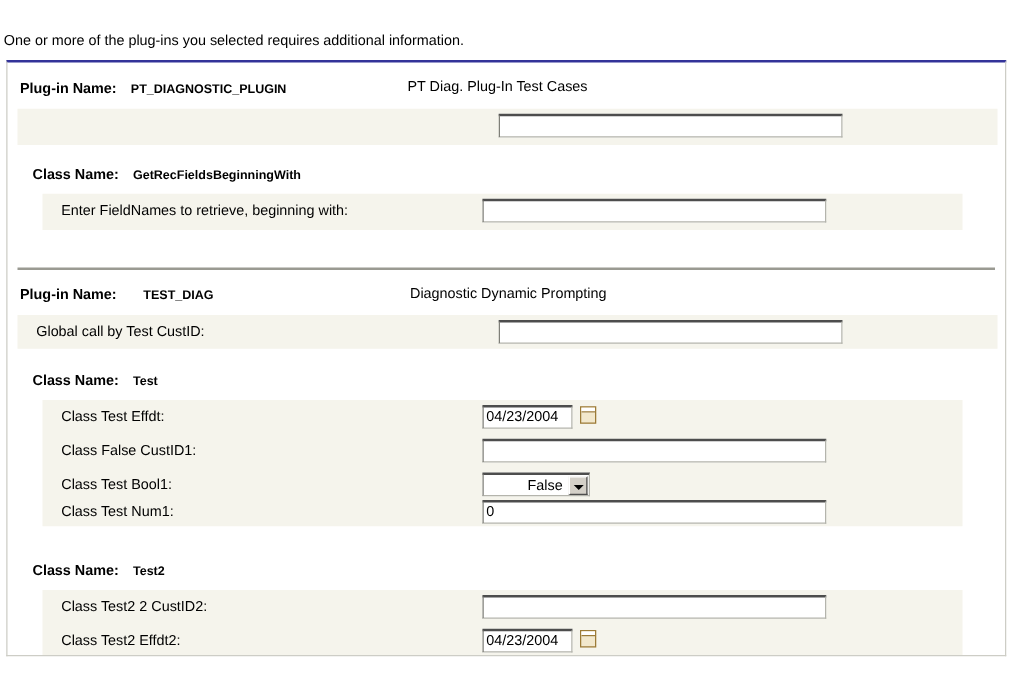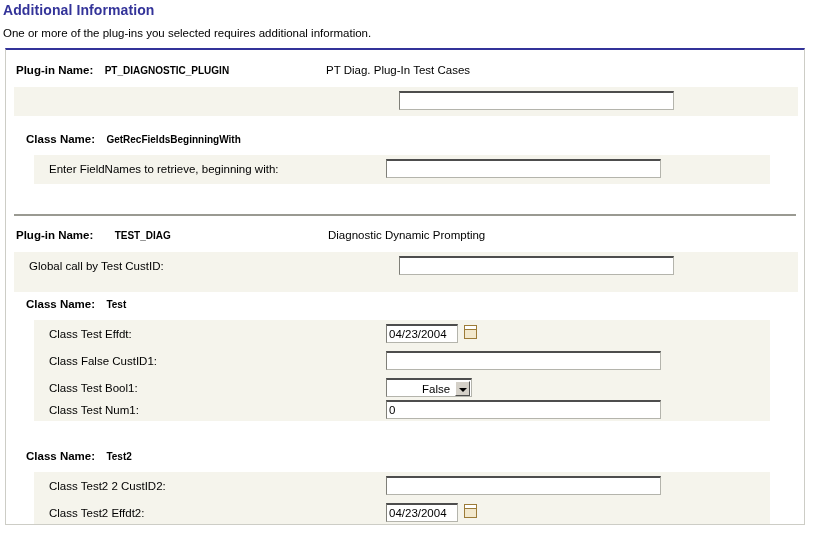--- a/index.html
+++ b/index.html
@@ -188,21 +188,20 @@
     color: #3a2d12;
     font-weight: bold;
     margin-top: 44px;
   }
 </style>
 </head>
 <body>
 
 <div class="page">
 
-  <div class="page-title">Additional Information</div>
   <div class="page-subtitle">One or more of the plug-ins you selected requires additional information.</div>
 
   <div class="group-box">
 
     <div class="hdr-row" style="left:10px; top:13px;">
       <span class="hdr-label">Plug-in Name:</span>
       <span class="hdr-value" style="margin-left:8px;">PT_DIAGNOSTIC_PLUGIN</span>
     </div>
     <div class="hdr-desc" style="left:320px; top:14px;">PT Diag. Plug-In Test Cases</div>
 
@@ -221,21 +220,21 @@
     </div>
 
     <div class="plugin-divider" style="top:164px;"></div>
 
     <div class="hdr-row" style="left:10px; top:178px;">
       <span class="hdr-label">Plug-in Name:</span>
       <span class="hdr-value" style="margin-left:18px;">TEST_DIAG</span>
     </div>
     <div class="hdr-desc" style="left:322px; top:179px;">Diagnostic Dynamic Prompting</div>
 
-    <div class="field-block" style="left:8px; top:202px; width:784px; height:40px;">
+    <div class="field-block" style="left:8px; top:202px; width:784px; height:27px;">
       <div class="field-label" style="left:15px; top:8px;">Global call by Test CustID:</div>
       <input class="txt" style="left: 385px; top: 4px; width: 275px;" type="text" value="">
     </div>
 
     <div class="hdr-row" style="left:20px; top:247px;">
       <span class="hdr-label">Class Name:</span>
       <span class="hdr-value" style="margin-left:8px;">Test</span>
     </div>
 
     <div class="field-block" style="left:28px; top:270px; width:736px; height:101px;">

